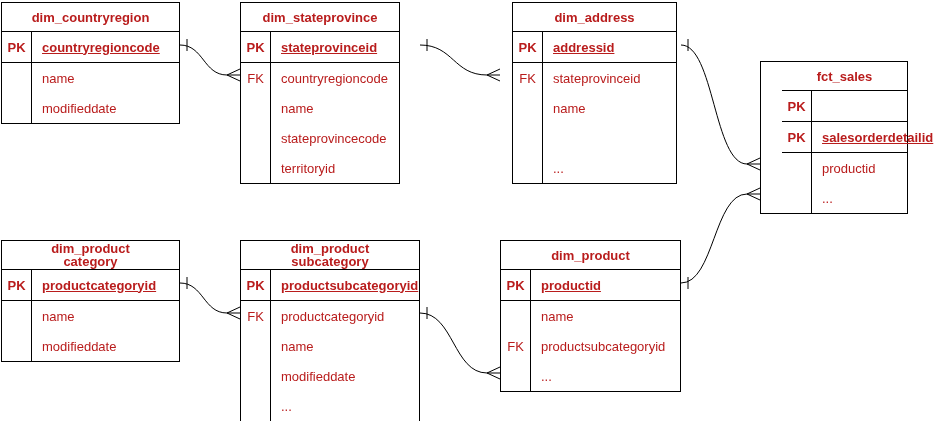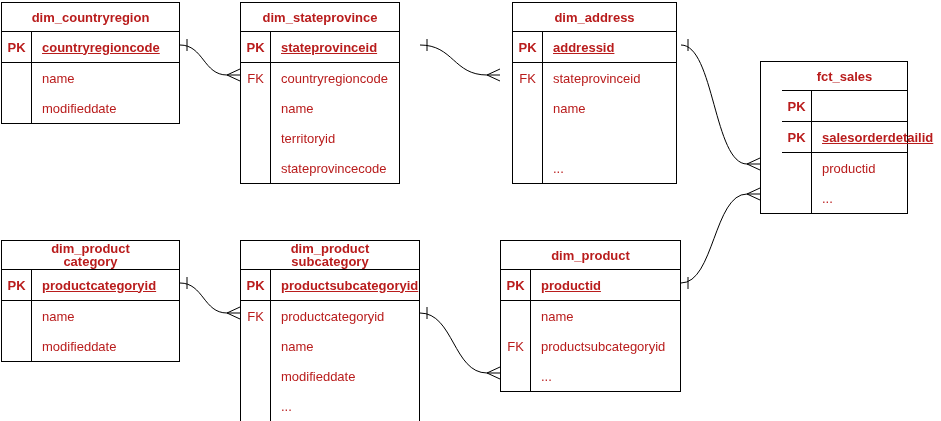--- a/index.html
+++ b/index.html
@@ -124,25 +124,25 @@
       <div class="row body">
         <span class="tag">FK</span>
         <span class="field">countryregioncode</span>
       </div>
       <div class="row body">
         <span class="tag"></span>
         <span class="field">name</span>
       </div>
       <div class="row body">
         <span class="tag"></span>
+        <span class="field">stateprovincecode</span>
+      </div>
+      <div class="row body">
+        <span class="tag"></span>
         <span class="field">territoryid</span>
-      </div>
-      <div class="row body">
-        <span class="tag"></span>
-        <span class="field">stateprovincecode</span>
       </div>
     </div>
     <div class="table" style="left: 512px; top: 2px; width: 165px;">
       <div class="title">dim_address</div>
       <div class="row key">
         <span class="tag">PK</span>
         <span class="field">addressid</span>
       </div>
       <div class="row body">
         <span class="tag">FK</span>

